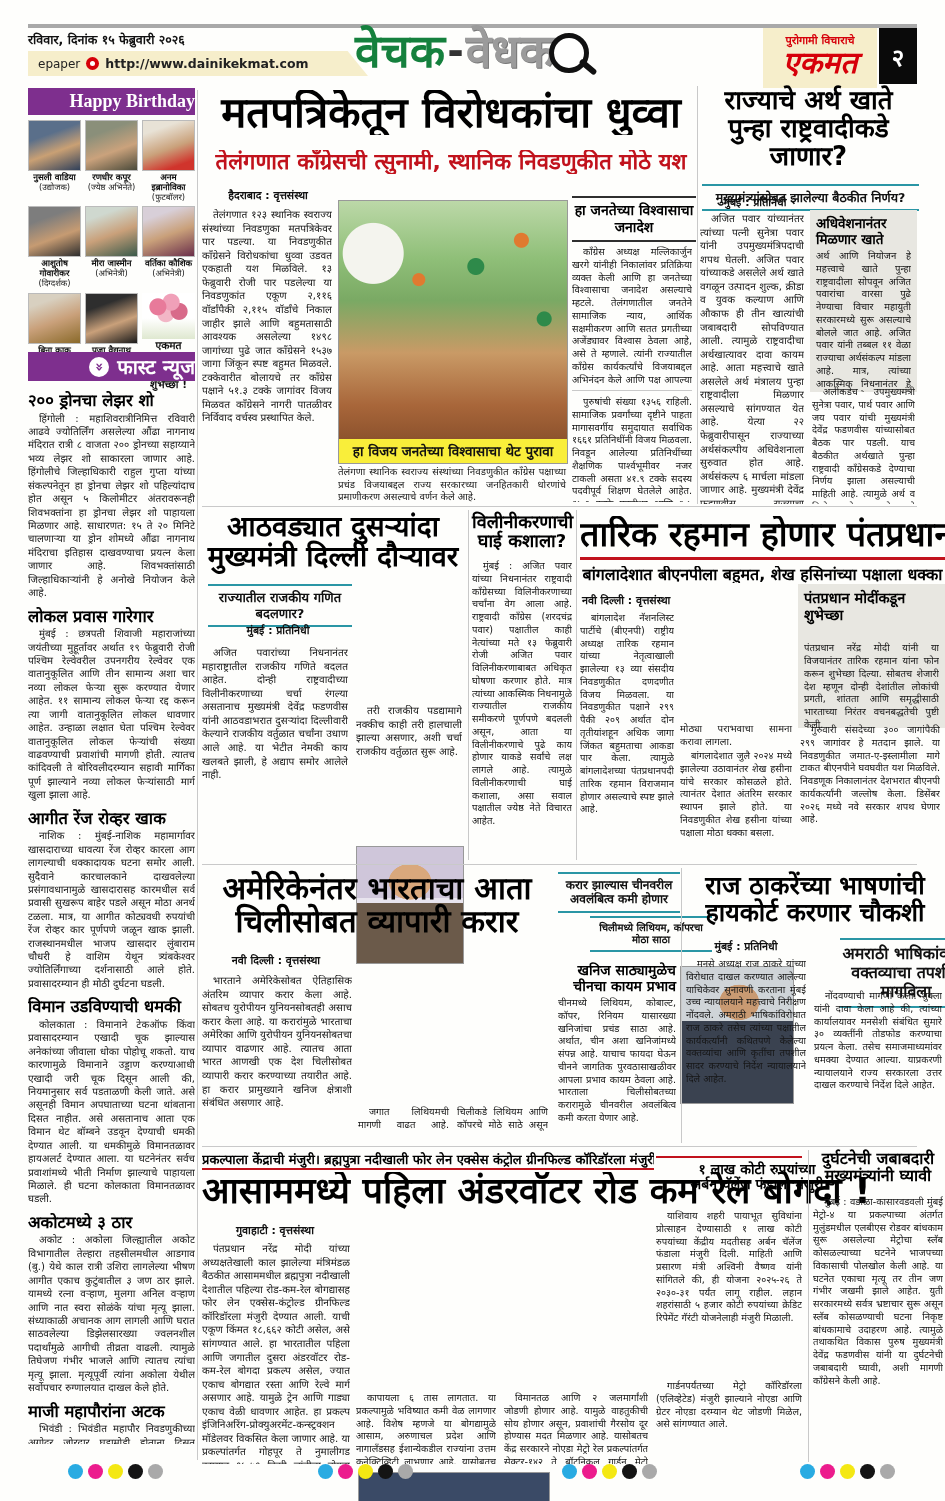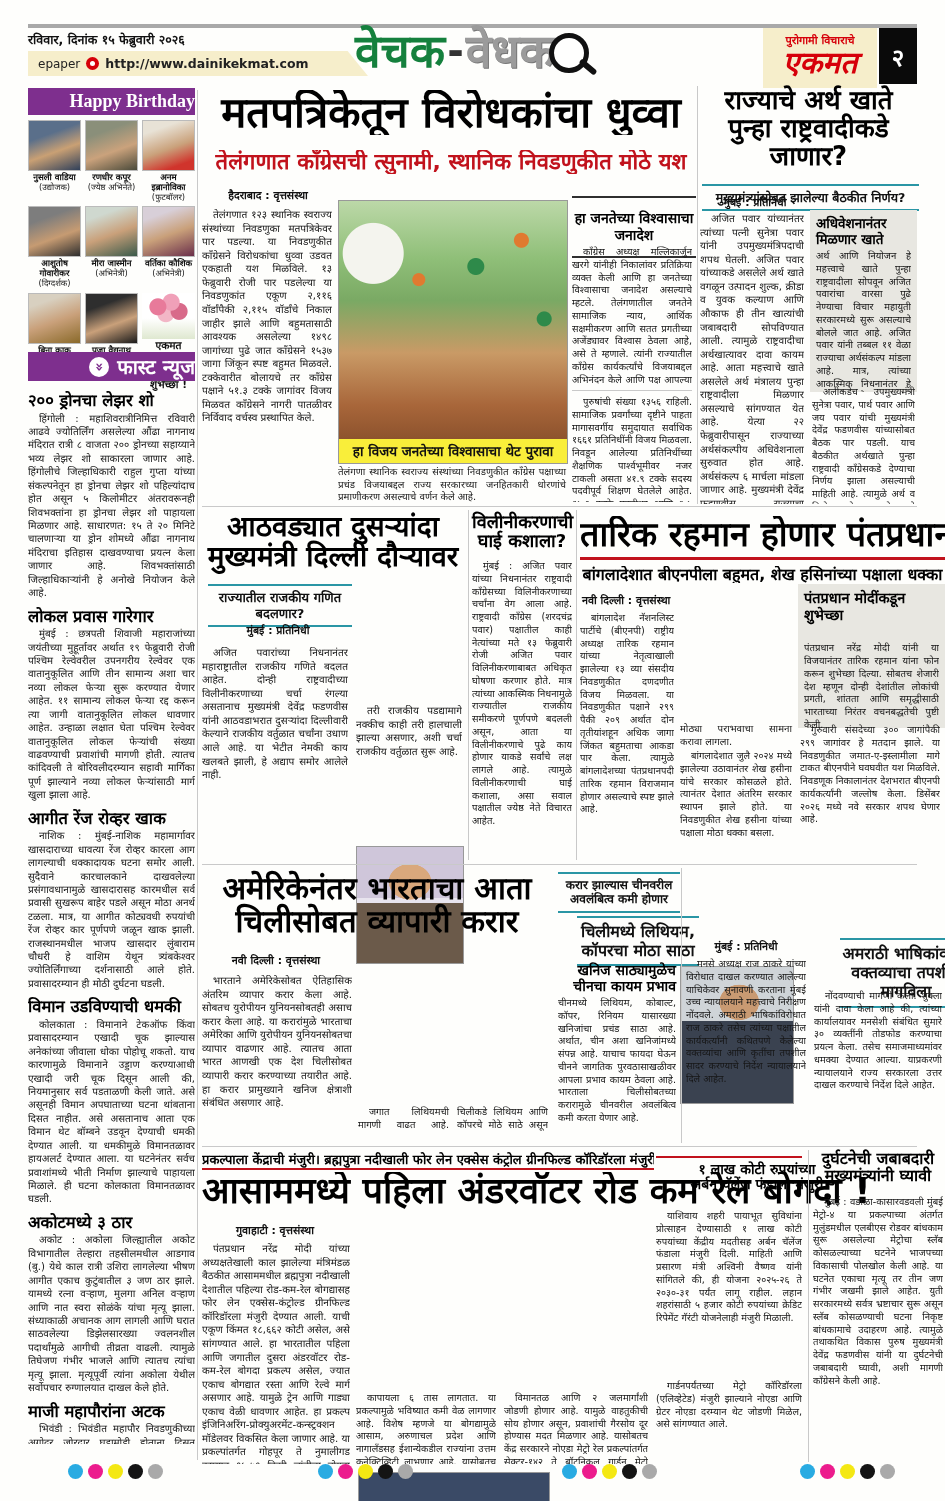--- a/index.html
+++ b/index.html
@@ -7,21 +7,21 @@
         font-family:"DejaVu Sans","Liberation Sans",sans-serif;overflow:hidden;}
   .abs{position:absolute;}
   .just{text-align:justify;font-size:10.2px;line-height:1.33;color:#161616;overflow:hidden;text-indent:11px;}
   .small{font-size:9.6px;}
   .headline{font-weight:bold;color:#000;text-align:center;line-height:1.08;}
   .red{color:#c1121c;}
   .byline{font-weight:bold;font-size:10.8px;color:#111;text-align:center;}
   .tealbox{border-top:2px solid #2a96a5;border-bottom:2px solid #2a96a5;font-weight:bold;
            text-align:center;padding:4px 2px;font-size:12.6px;line-height:1.2;color:#111;}
   .darkbox{border-top:2px solid #2f2f2f;border-bottom:2px solid #2f2f2f;font-weight:bold;
-           text-align:center;padding:12px 2px;font-size:14px;line-height:1.2;}
+           text-align:center;padding:4px 2px;font-size:14px;line-height:1.2;}
   .graybox{background:#e8e7e1;padding:6px 6px;}
   .hrule{background:#c9c9c9;height:1px;}
   .vrule{background:#c9c9c9;width:1px;}
   .redrule{background:#c1121c;height:3px;}
   
   .toprule{background:#a9a9a9;height:4px;}
   .date{font-weight:bold;font-size:12.5px;color:#111;}
   .epaper{background:#f6eecb;height:25px;display:flex;align-items:center;gap:6px;padding:0 10px;
           font-size:12px;color:#222;clip-path:polygon(0 0,94% 0,100% 100%,0 100%);}
   .epaper b{font-size:12.5px;}
@@ -239,32 +239,33 @@
   <div class="abs graybox" style="left:798px;top:584px;width:135px;height:132px;overflow:hidden;">
     <div style="font-weight:bold;font-size:14.5px;line-height:1.15;">पंतप्रधान मोदींकडून शुभेच्छा</div>
     <div class="just small" style="text-indent:0;margin-top:19px;">पंतप्रधान नरेंद्र मोदी यांनी या विजयानंतर तारिक रहमान यांना फोन करून शुभेच्छा दिल्या. सोबतच शेजारी देश म्हणून दोन्ही देशांतील लोकांची प्रगती, शांतता आणि समृद्धीसाठी भारताच्या निरंतर वचनबद्धतेची पुष्टी केली.</div>
   </div>
   <div class="abs just small" style="left:800px;top:724px;width:140px;height:136px;">गुरुवारी संसदेच्या ३०० जागांपैकी २९९ जागांवर हे मतदान झाले. या निवडणुकीत जमात-ए-इस्लामीला मागे टाकत बीएनपीने घवघवीत यश मिळविले. निवडणूक निकालानंतर देशभरात बीएनपी कार्यकर्त्यांनी जल्लोष केला. डिसेंबर २०२६ मध्ये नवे सरकार शपथ घेणार आहे.</div>
 
   <div class="abs hrule" style="left:202px;top:864px;width:715px;"></div>
 
   <div class="abs headline" style="left:202px;top:872px;width:350px;font-size:31px;">अमेरिकेनंतर भारताचा आता चिलीसोबत व्यापारी करार</div>
   <div class="abs tealbox" style="left:558px;top:872px;width:118px;font-size:12px;">करार झाल्यास चीनवरील अवलंबित्व कमी होणार</div>
-  <div class="abs tealbox" style="left:577px;top:916px;width:118px;font-size:16px;text-align:center;">चिलीमध्ये लिथियम, कॉपरचा मोठा साठा</div>
+  <div class="abs tealbox" style="left:590px;top:916px;width:118px;font-size:10px;text-align:center;">चिलीमध्ये लिथियम, कॉपरचा मोठा साठा</div>
   <div class="abs byline" style="left:206px;top:952px;width:140px;">नवी दिल्ली : वृत्तसंस्था</div>
   <div class="abs just" style="left:202px;top:974px;width:150px;height:168px;">भारताने अमेरिकेसोबत ऐतिहासिक अंतरिम व्यापार करार केला आहे. सोबतच युरोपीयन युनियनसोबतही असाच करार केला आहे. या करारांमुळे भारताचा अमेरिका आणि युरोपीयन युनियनसोबतचा व्यापार वाढणार आहे. त्यातच आता भारत आणखी एक देश चिलीसोबत व्यापारी करार करण्याच्या तयारीत आहे. हा करार प्रामुख्याने खनिज क्षेत्राशी संबंधित असणार आहे.</div>
   <div class="abs photo modi" style="left:358px;top:952px;width:190px;height:150px;"></div>
   <div class="abs just small" style="left:358px;top:1106px;width:190px;height:36px;column-count:2;column-gap:8px;">जगात लिथियमची मागणी वाढत आहे. चिलीकडे लिथियम आणि कॉपरचे मोठे साठे असून उभय देशांदरम्यान याबाबत चर्चा सुरू आहे. ४२ टक्के कॉपर एकट्या चिलीत असून, त्याचा भारताला मोठा फायदा होणार आहे.</div>
   <div class="abs" style="left:558px;top:962px;width:118px;">
     <div style="font-weight:bold;font-size:14px;line-height:1.15;text-align:right;">खनिज साठ्यामुळेच चीनचा कायम प्रभाव</div>
     <div class="just small" style="text-indent:0;margin-top:3px;height:130px;overflow:hidden;">चीनमध्ये लिथियम, कोबाल्ट, कॉपर, रिनियम यासारख्या खनिजांचा प्रचंड साठा आहे. अर्थात, चीन अशा खनिजांमध्ये संपन्न आहे. याचाच फायदा घेऊन चीनने जागतिक पुरवठासाखळीवर आपला प्रभाव कायम ठेवला आहे. भारताला चिलीसोबतच्या करारामुळे चीनवरील अवलंबित्व कमी करता येणार आहे.</div>
   </div>
 
   <div class="abs vrule" style="left:681px;top:868px;height:275px;"></div>
 
+  <div class="abs headline" style="left:686px;top:872px;width:258px;font-size:25px;">राज ठाकरेंच्या भाषणांची हायकोर्ट करणार चौकशी</div>
   <div class="abs byline" style="left:686px;top:938px;width:120px;">मुंबई : प्रतिनिधी</div>
   <div class="abs tealbox" style="left:840px;top:938px;width:128px;font-size:16px;">अमराठी भाषिकांवरील वक्तव्याचा तपशील मागविला</div>
   <div class="abs just small" style="left:686px;top:958px;width:120px;height:184px;">मनसे अध्यक्ष राज ठाकरे यांच्या विरोधात दाखल करण्यात आलेल्या याचिकेवर सुनावणी करताना मुंबई उच्च न्यायालयाने महत्त्वाचे निरीक्षण नोंदवले. अमराठी भाषिकांविरोधात राज ठाकरे तसेच त्यांच्या पक्षातील कार्यकर्त्यांनी कथितपणे केलेल्या वक्तव्यांचा आणि कृतींचा तपशील सादर करण्याचे निर्देश न्यायालयाने दिले आहेत.</div>
   <div class="abs just small" style="left:814px;top:990px;width:128px;height:152px;">नोंदवण्याची मागणी केली. शुक्ला यांनी दावा केला आहे की, त्यांच्या कार्यालयावर मनसेशी संबंधित सुमारे ३० व्यक्तींनी तोडफोड करण्याचा प्रयत्न केला. तसेच समाजमाध्यमांवर धमक्या देण्यात आल्या. याप्रकरणी न्यायालयाने राज्य सरकारला उत्तर दाखल करण्याचे निर्देश दिले आहेत.</div>
 
   <div class="abs hrule" style="left:202px;top:1146px;width:715px;"></div>
 
   <div class="abs" style="left:202px;top:1150px;width:452px;font-weight:bold;font-size:13px;white-space:nowrap;overflow:hidden;">प्रकल्पाला केंद्राची मंजुरी। ब्रह्मपुत्रा नदीखाली फोर लेन एक्सेस कंट्रोल ग्रीनफिल्ड कॉरिडॉरला मंजुरी</div>
   <div class="abs redrule" style="left:202px;top:1168px;width:452px;height:2px;"></div>
   <div class="abs headline" style="left:202px;top:1172px;width:672px;font-size:36px;white-space:nowrap;overflow:hidden;text-align:left;">आसाममध्ये पहिला अंडरवॉटर रोड कम रेल बोगदा !</div>

